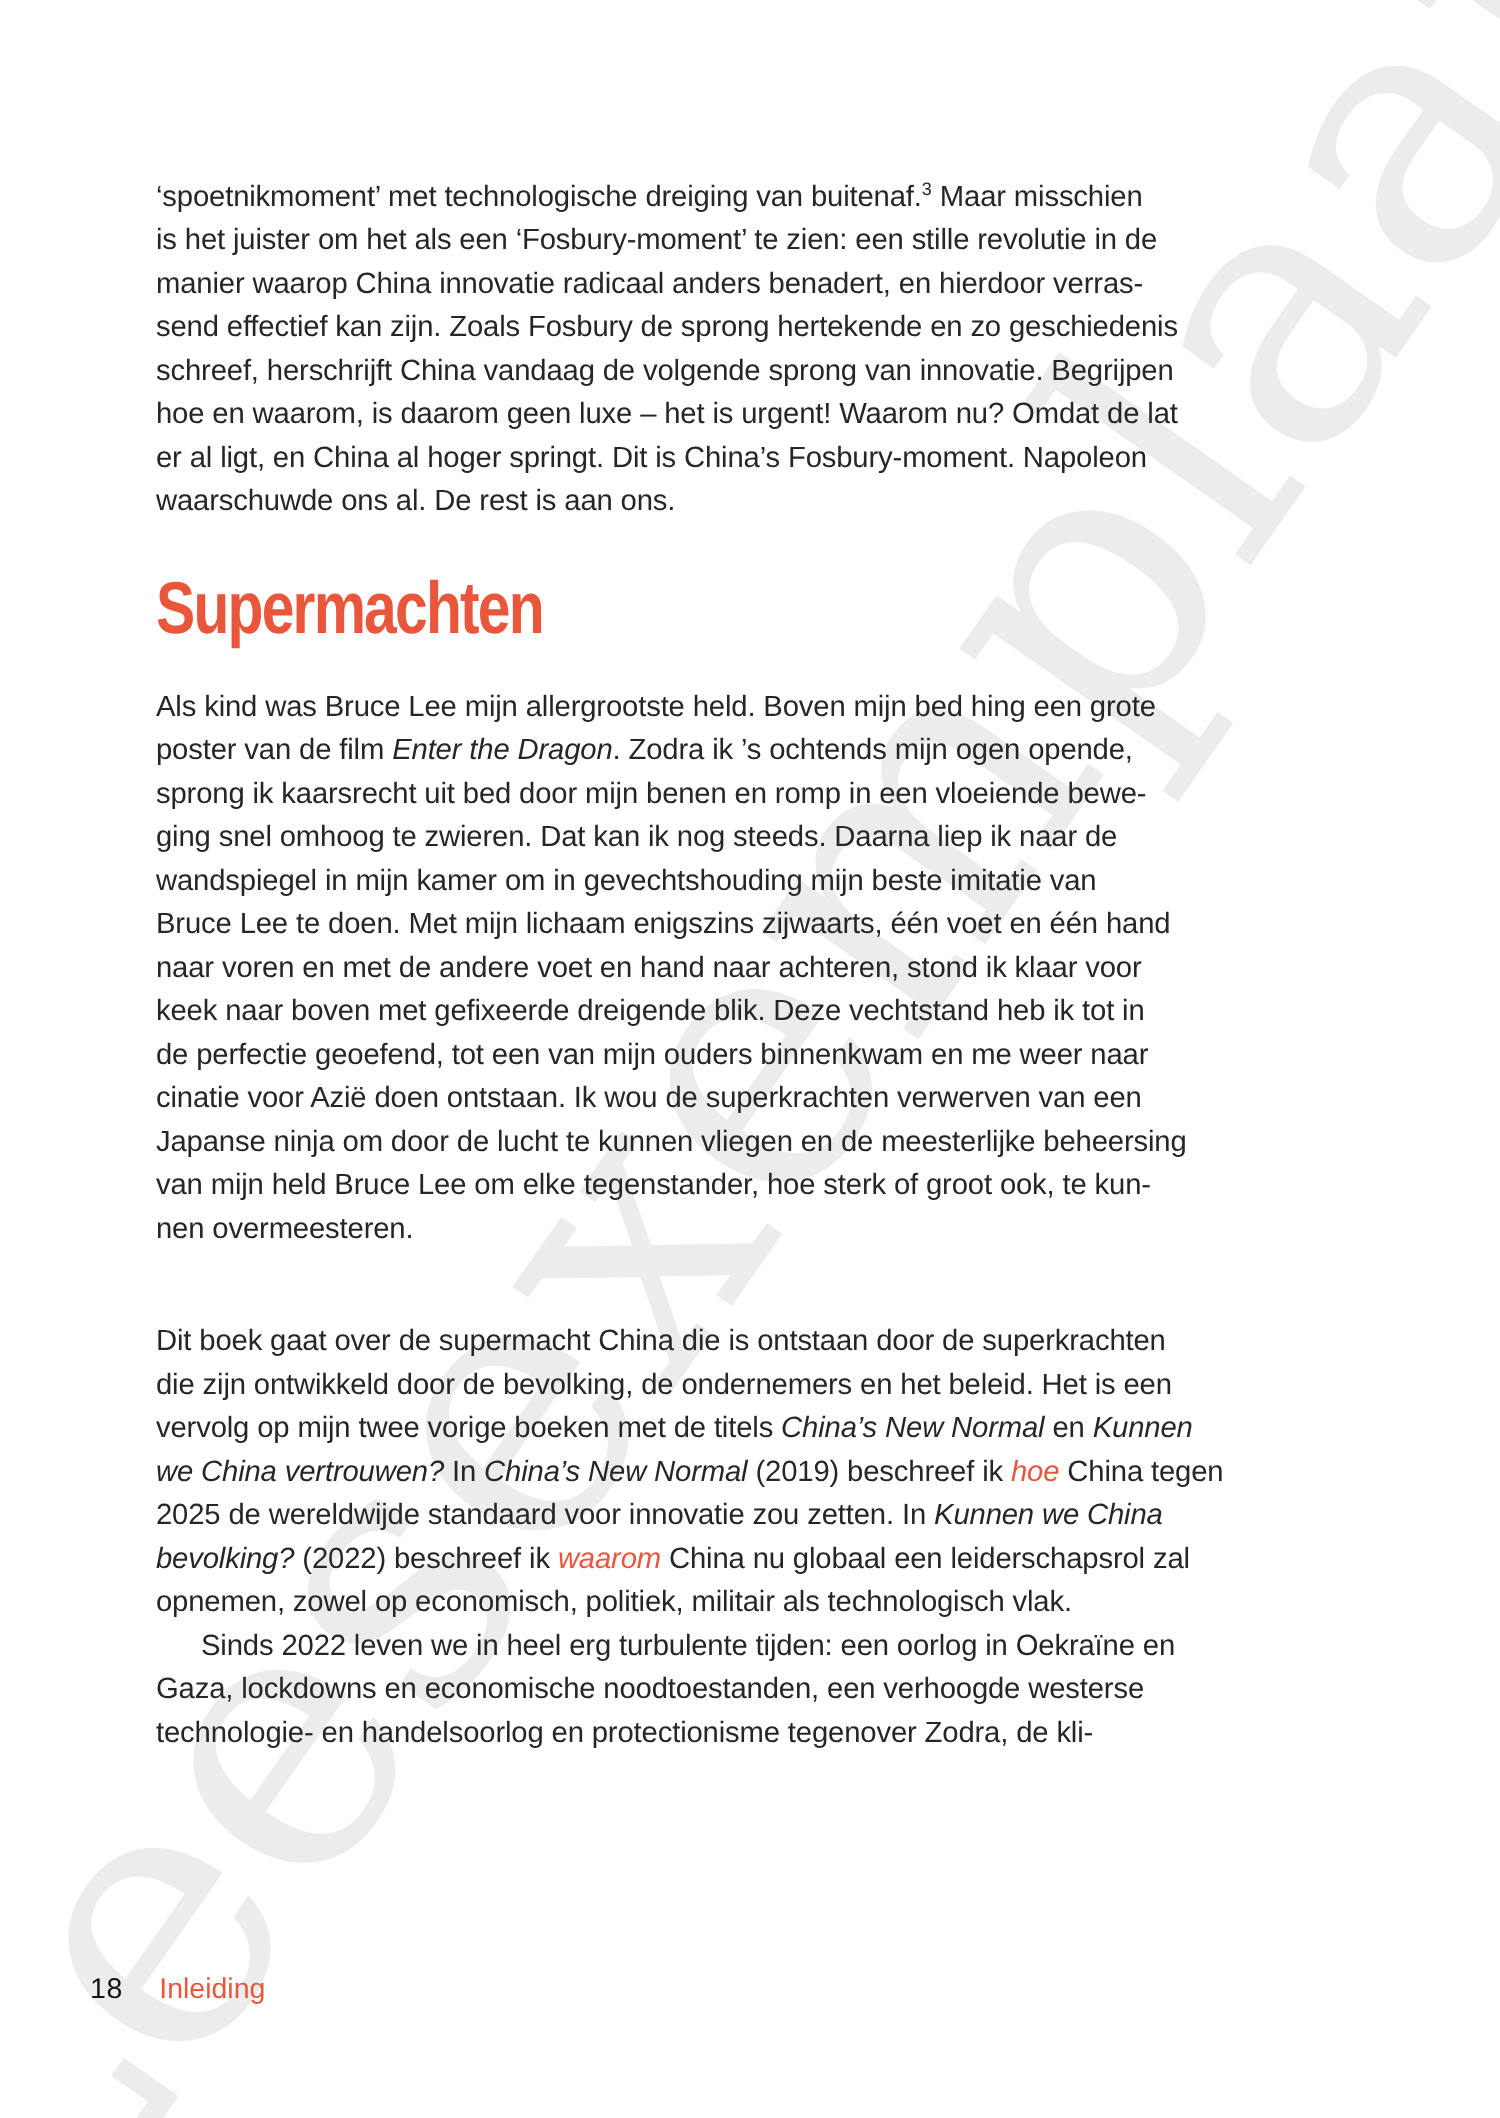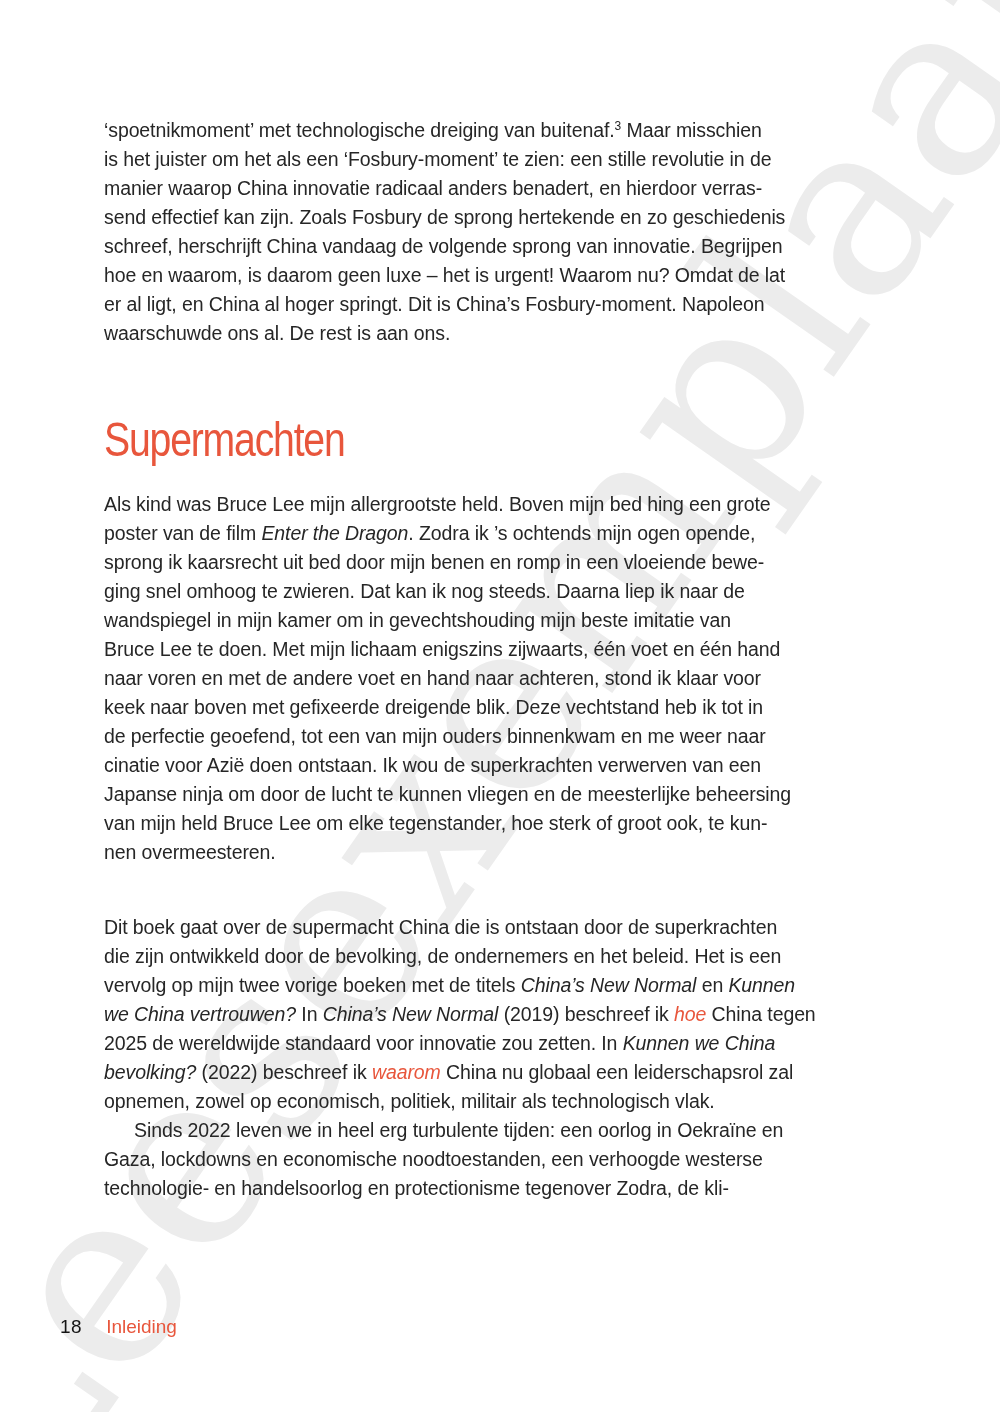--- a/index.html
+++ b/index.html
@@ -36,25 +36,25 @@
     letter-spacing:-0.1px;
   }
   .para.gap-before{margin-top:46px;}
   .line{display:block;white-space:nowrap;}
   .line.indent{padding-left:30px;}
   .run{font-style:normal;}
   .run.i{font-style:italic;}
   .run.oi{font-style:italic;color:var(--accent);}
   .run.sup{font-size:12px;vertical-align:7px;letter-spacing:0;}
   .section-heading{
-    margin:66px 0 26px 0;
+    margin:32px 0 26px 0;
     color:var(--accent);
     font-size:49px;
     line-height:50px;
-    font-weight:normal;
+    font-weight:bold;
   }
   .heading-inner{
     display:inline-block;
     transform:scaleX(0.8);
     transform-origin:left center;
     letter-spacing:-1.5px;
   }
   .footer{
     position:absolute;left:60px;top:1316px;z-index:1;
     font-size:19px;

